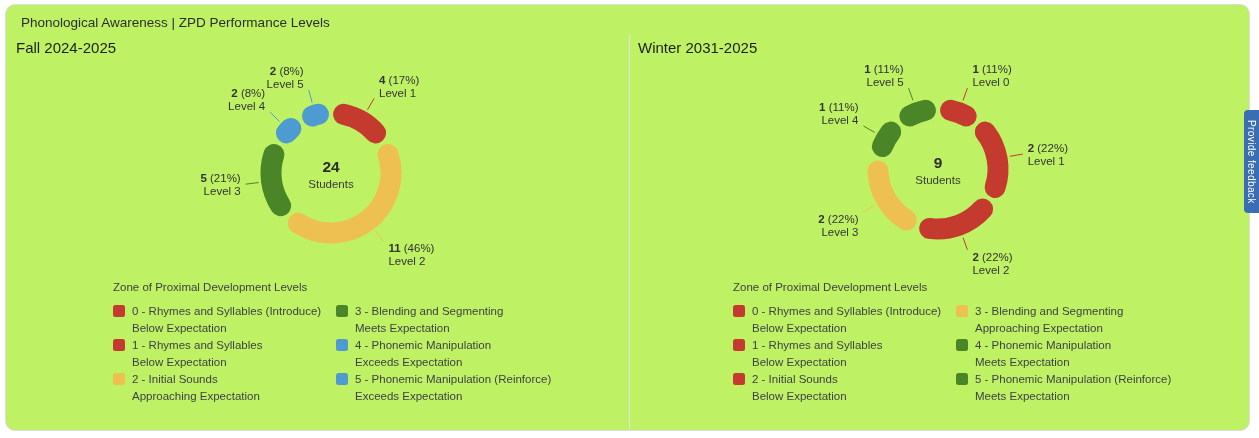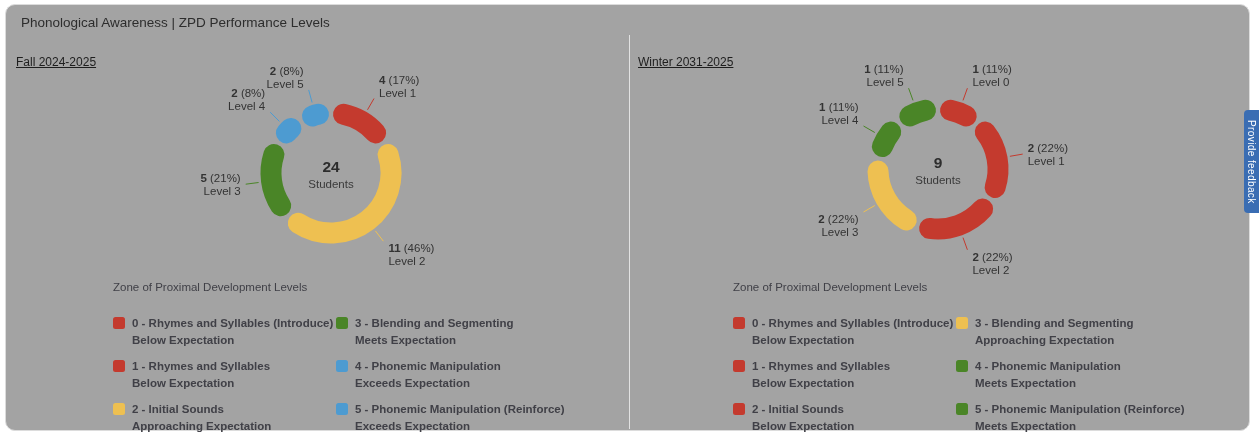--- a/index.html
+++ b/index.html
@@ -9,36 +9,35 @@
     background: #ffffff;
     font-family: "Liberation Sans", sans-serif;
     position: relative;
     overflow: hidden;
     color: #333;
   }
   .card {
     position: absolute;
     left: 5px; top: 4px;
     width: 1245px; height: 427px;
-    background: #a3a3a3;
+    background: #bef264;
     border: 1px solid #dcdcdc;
     border-radius: 10px;
   }
   .card-title {
     position: absolute;
     left: 15px; top: 10px;
     font-size: 13.5px;
     color: #2d2d2d;
   }
   .panel-title {
     position: absolute;
-    top: 50px;
-    font-size: 12px;
+    top: 34px;
+    font-size: 15px;
     color: #1e1e1e;
-    text-decoration: underline;
   }
   .panel-title.fall { left: 10px; }
   .panel-title.winter { left: 632px; }
   .divider {
     position: absolute;
     left: 623px; top: 30px; bottom: 1px;
     width: 1px;
     background: #e2e2e2;
   }
   svg.donut-svg { position: absolute; overflow: visible; }
@@ -48,29 +47,27 @@
 
   .legend {
     position: absolute;
     top: 276px;
   }
   .legend.fall   { left: 107px; width: 500px; }
   .legend.winter { left: 727px; width: 500px; }
   .legend-title {
     font-size: 11.5px;
     color: #404047;
-    margin-bottom: 22px;
+    margin-bottom: 10px;
   }
   .legend-grid {
     display: grid;
     grid-auto-flow: column;
     grid-template-rows: repeat(3, auto);
     grid-template-columns: 223px auto;
-    row-gap: 9px;
-    font-weight: bold;
   }
   .legend-item { display: flex; align-items: flex-start; }
   .legend-swatch {
     width: 12px; height: 12px;
     border-radius: 2.5px;
     margin-right: 7px;
     margin-top: 2px;
     flex: 0 0 12px;
   }
   .legend-text { font-size: 11.5px; color: #404047; line-height: 17px; }

